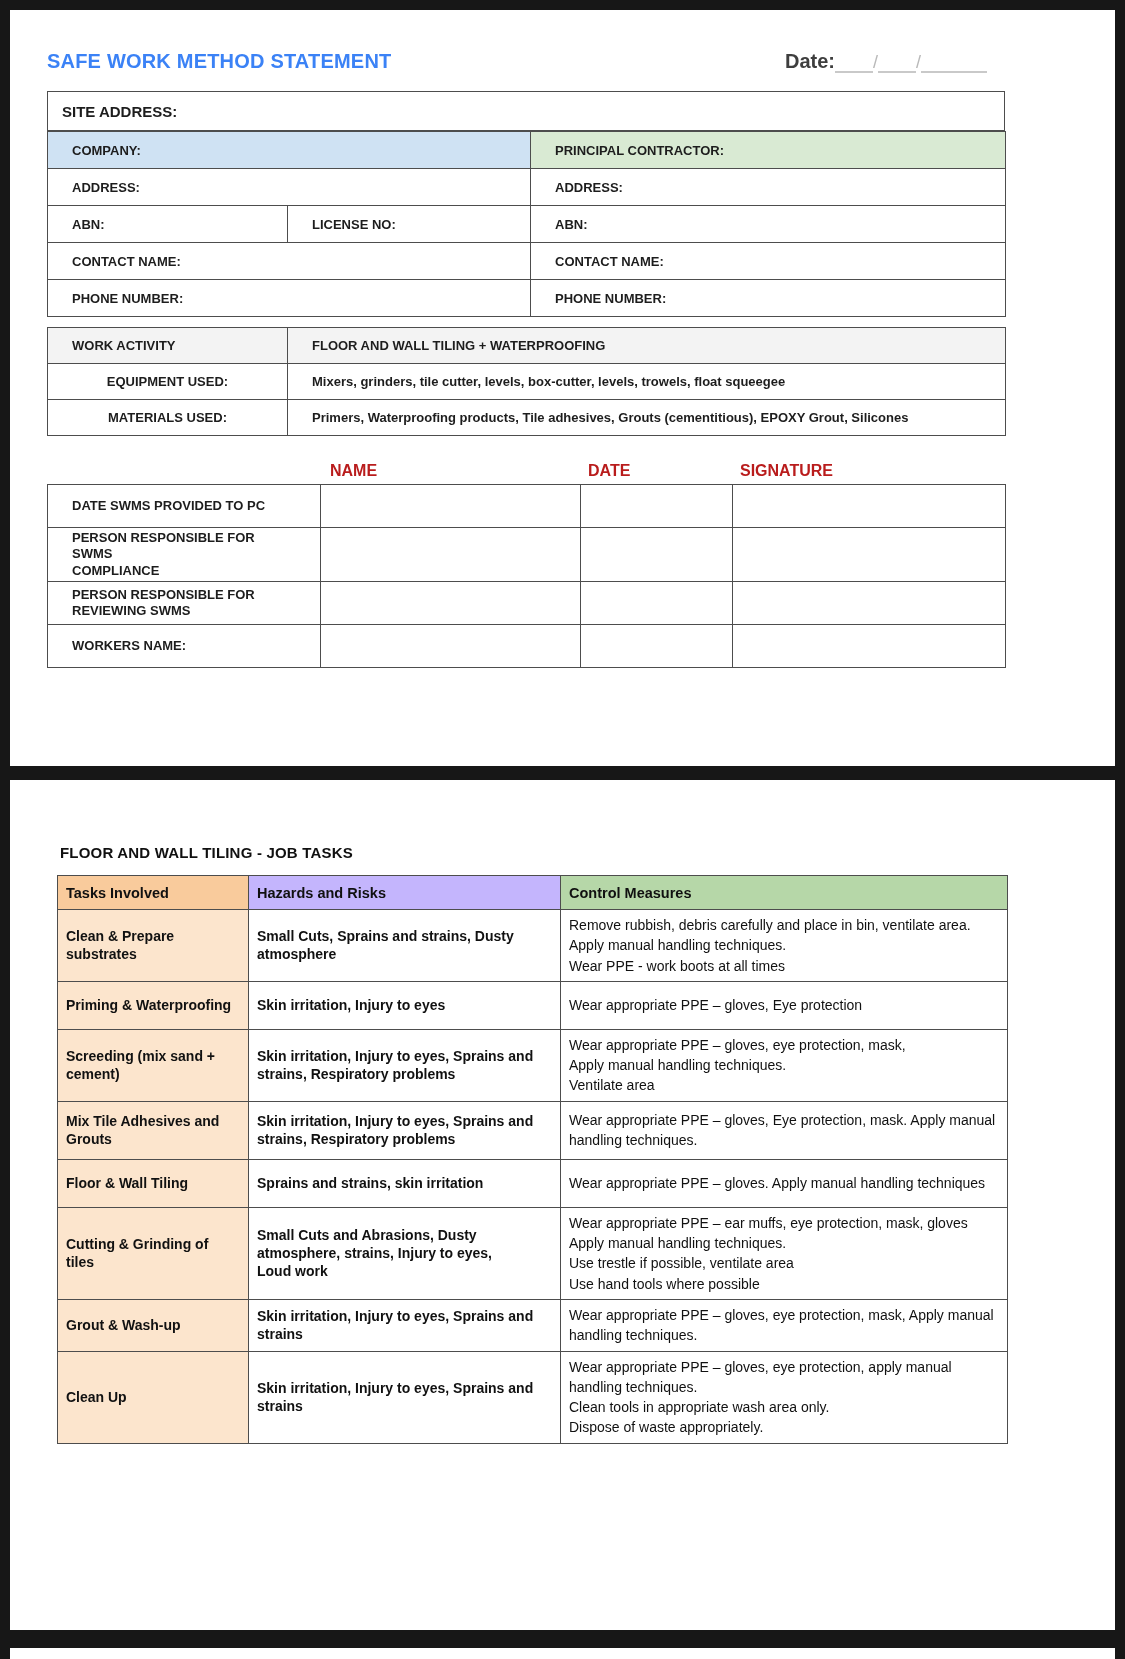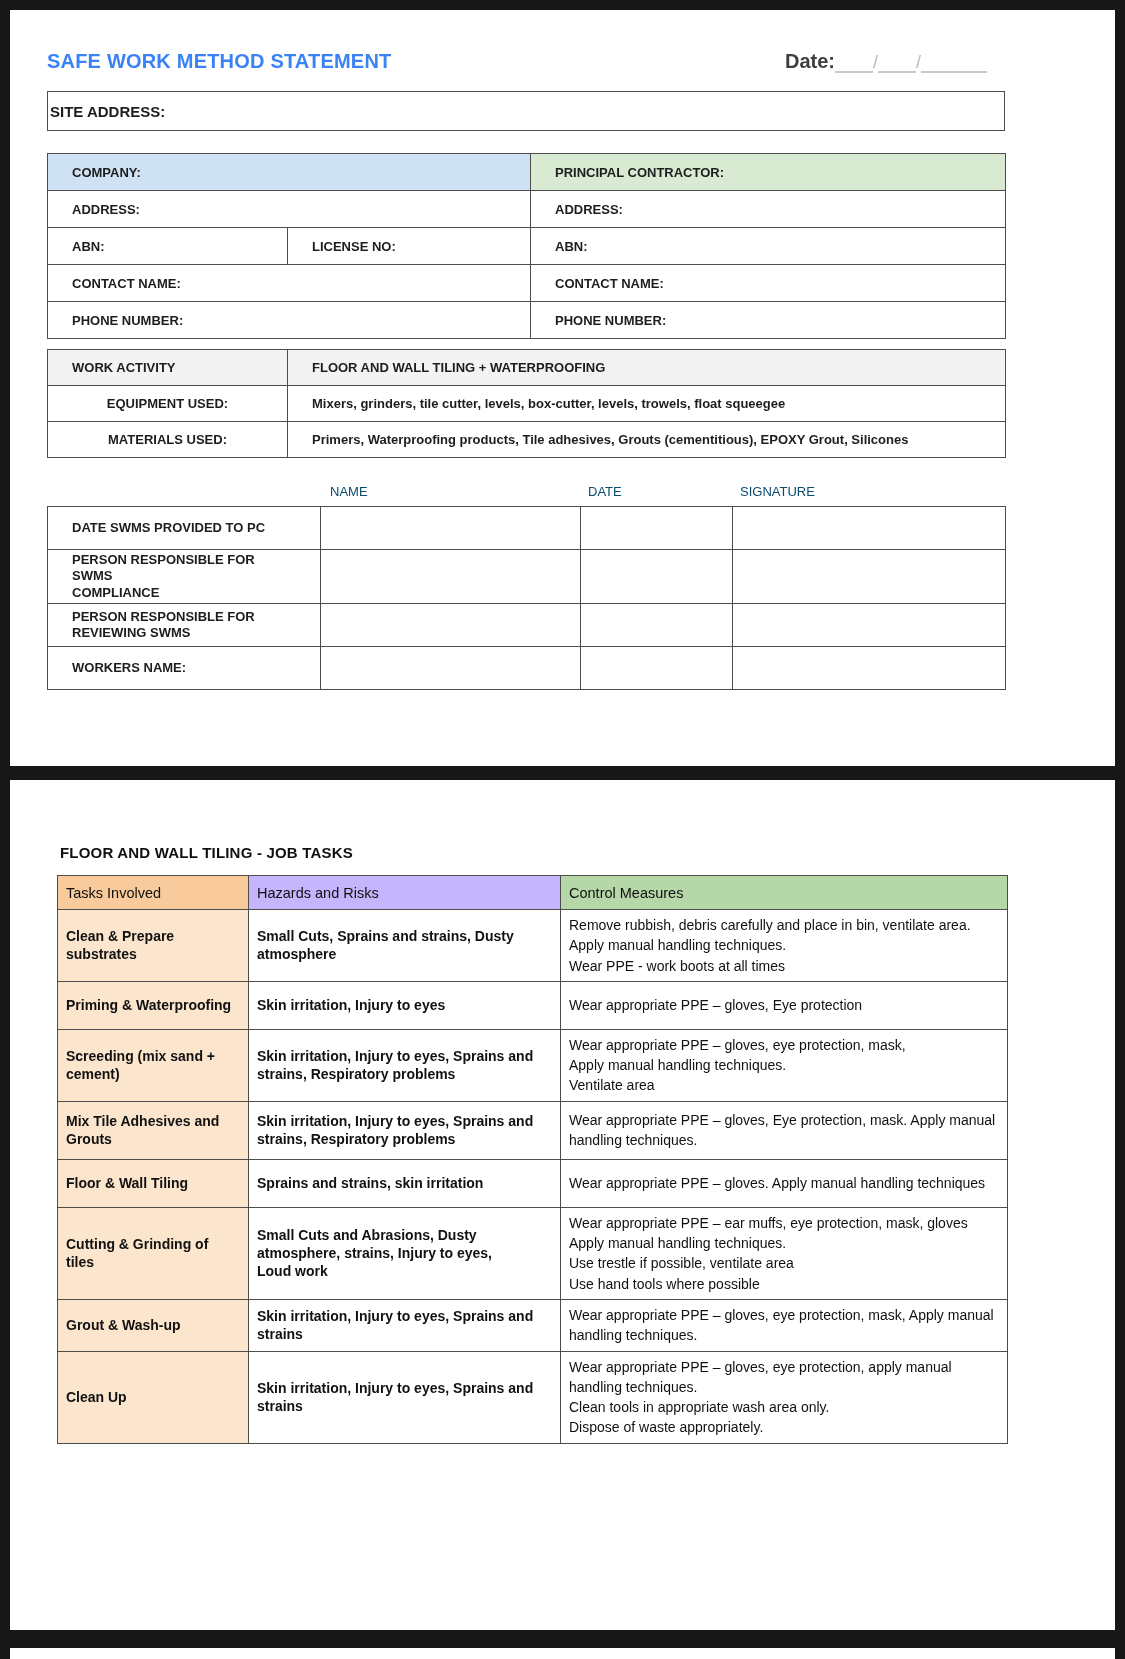--- a/index.html
+++ b/index.html
@@ -39,53 +39,52 @@
     padding:2px 24px;
     vertical-align:middle;
     font-size:13px; font-weight:bold; color:#1d1d1d;
     overflow:hidden;
   }
 
   .site-box {
     width:958px; height:40px;
     border:1px solid #4d4d4d;
     display:flex; align-items:center;
-    padding:0 2px;
+    padding:0 14px;
     font-size:15px; font-weight:bold; color:#1d1d1d;
-    margin-bottom:22px;
   }
 
   .company-table { width:958px; margin-bottom:10px; }
   .company-table td { height:37px; }
   .cell-blue { background:#cfe2f3; }
   .cell-green { background:#d9ead3; }
 
   .activity-table { width:958px; border:1px solid #4d4d4d; margin-bottom:26px; }
   .activity-table td { border:none; height:36px; }
   .act-head td { background:#f3f3f3; border-bottom:1px solid #4d4d4d; }
   .act-hvalue { color:#6d6d6d; font-size:14.5px; }
   .act-label { color:#2d7cc1; font-size:14.5px;text-align:center; }
   .act-value { font-weight:normal; color:#595959; font-size:14px; }
 
-  .sig-heads { position:relative; width:958px; height:22px; font-size:13px; font-weight:normal; color:#0c4a6e; }
+  .sig-heads { position:relative; width:958px; height:22px; font-size:16px; font-weight:bold; color:#b91c1c; }
   .sig-heads .sh { position:absolute; top:0; }
   .sh-name { left:283px; } .sh-date { left:541px; } .sh-sig { left:693px; }
   .sig-table { width:958px; }
   .sig-table td { height:43px; font-size:13.5px; color:#3b3b3b; line-height:1.25; white-space:pre-line; }
 
   
   .p2-title { font-size:15px; font-weight:bold; color:#101010; margin:0 0 14px 3px; letter-spacing:.2px; }
   .job-table { width:950px; border-collapse:collapse; table-layout:fixed; }
   .job-table th, .job-table td {
     border:1px solid #4d4d4d;
     font-size:14px; padding:5px 8px;
     vertical-align:middle; text-align:left;
     overflow:hidden;
   }
-  .job-table th { font-weight:normal; height:34px; font-size:14.5px; color:#101010; }
+  .job-table th { font-weight:bold; height:34px; font-size:14.5px; color:#101010; }
   .th-tasks { background:#f9cb9c; }
   .th-haz   { background:#c4b5fd; }
   .th-ctrl  { background:#b6d7a8; }
   .td-task  { background:#fce5cd; font-weight:bold; line-height:1.3; }
   .td-haz   { font-weight:bold; white-space:pre-line; line-height:1.3; }
   .td-ctrl  { white-space:pre-line; line-height:1.45; }
   .h48 td { height:48px; } .h58 td { height:58px; }
   .h68 td { height:68px; } .h90 td { height:90px; }
 </style>
 </head>

